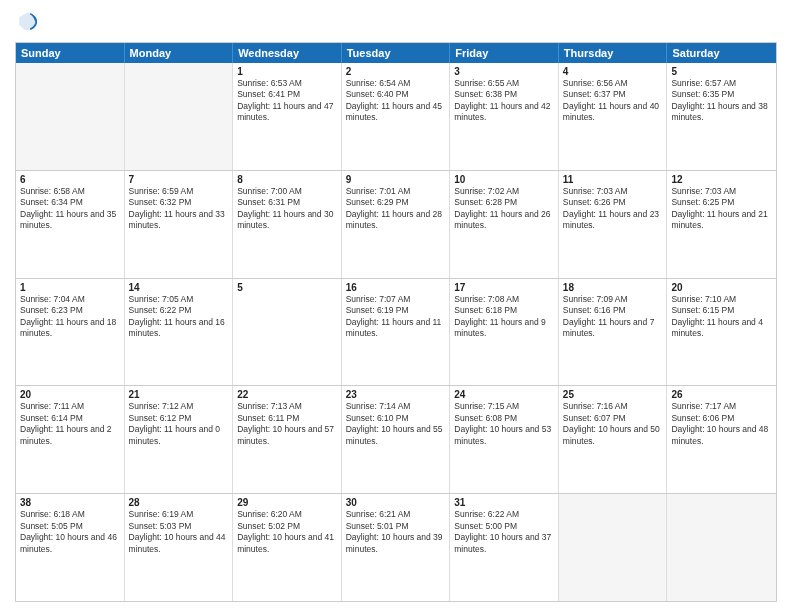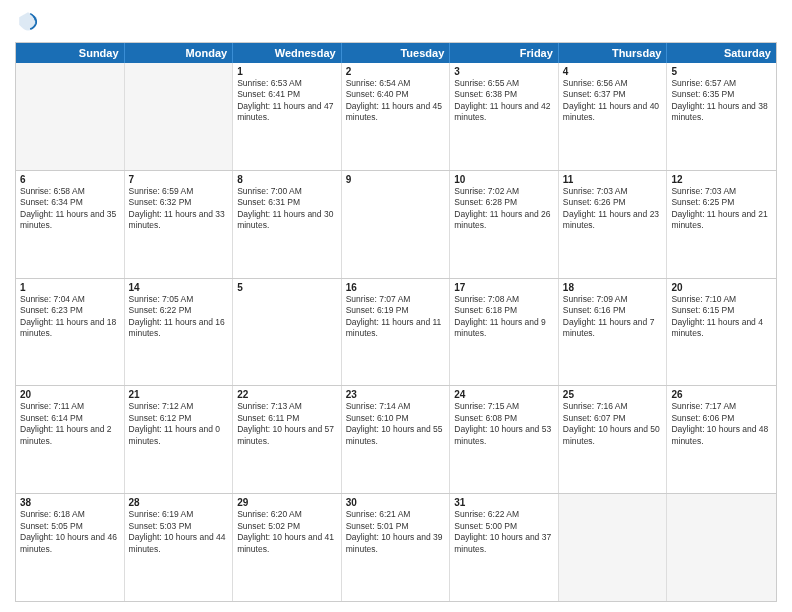--- a/index.html
+++ b/index.html
@@ -61,21 +61,21 @@
     .cal-header {
       display: grid;
       grid-template-columns: repeat(7, 1fr);
       background: #1a6eb5;
     }
     .cal-header-cell {
       color: #fff;
       font-size: 11px;
       font-weight: bold;
       padding: 4px 5px;
-      text-align: right;
+      text-align: left;
       border-right: 1px solid #3a8ed5;
     }
     .cal-header-cell:last-child { border-right: none; }
     .cal-body {
       flex: 1;
       display: flex;
       flex-direction: column;
     }
     .cal-row {
       display: grid;
@@ -174,20 +174,21 @@
           <div class="cal-cell">
             <div class="day-num">7</div>
             <div class="day-info">Sunrise: 6:59 AM<br>Sunset: 6:32 PM<br>Daylight: 11 hours and 33 minutes.</div>
           </div>
           <div class="cal-cell">
             <div class="day-num">8</div>
             <div class="day-info">Sunrise: 7:00 AM<br>Sunset: 6:31 PM<br>Daylight: 11 hours and 30 minutes.</div>
           </div>
           <div class="cal-cell">
             <div class="day-num">9</div>
+            <div class="day-info">Sunrise: 7:01 AM<br>Sunset: 6:29 PM<br>Daylight: 11 hours and 28 minutes.</div>
           </div>
           <div class="cal-cell">
             <div class="day-num">10</div>
             <div class="day-info">Sunrise: 7:02 AM<br>Sunset: 6:28 PM<br>Daylight: 11 hours and 26 minutes.</div>
           </div>
           <div class="cal-cell">
             <div class="day-num">11</div>
             <div class="day-info">Sunrise: 7:03 AM<br>Sunset: 6:26 PM<br>Daylight: 11 hours and 23 minutes.</div>
           </div>
           <div class="cal-cell">

